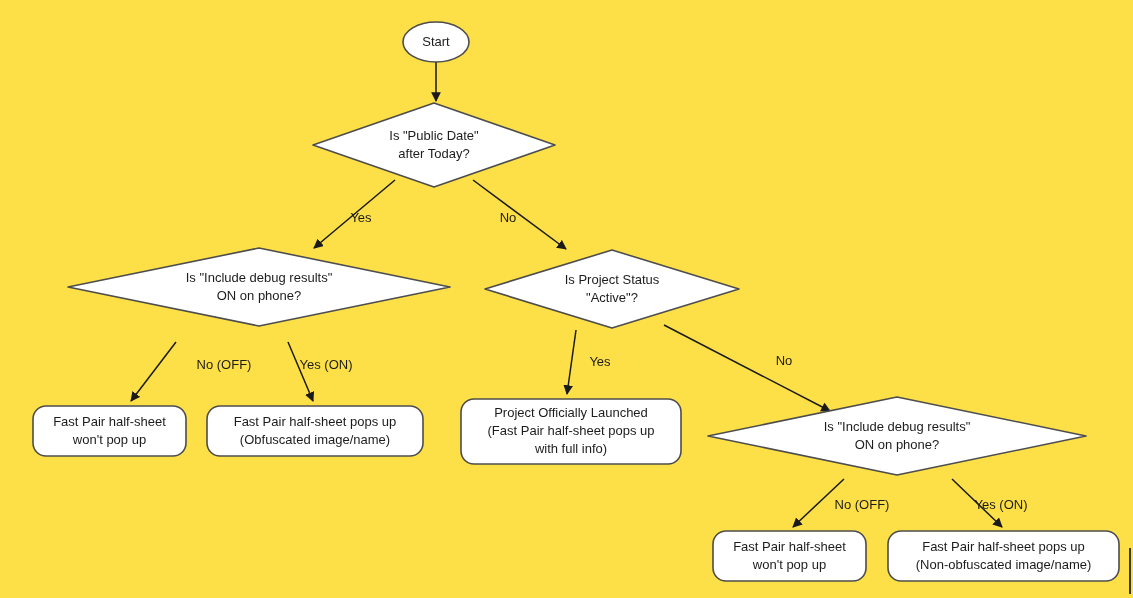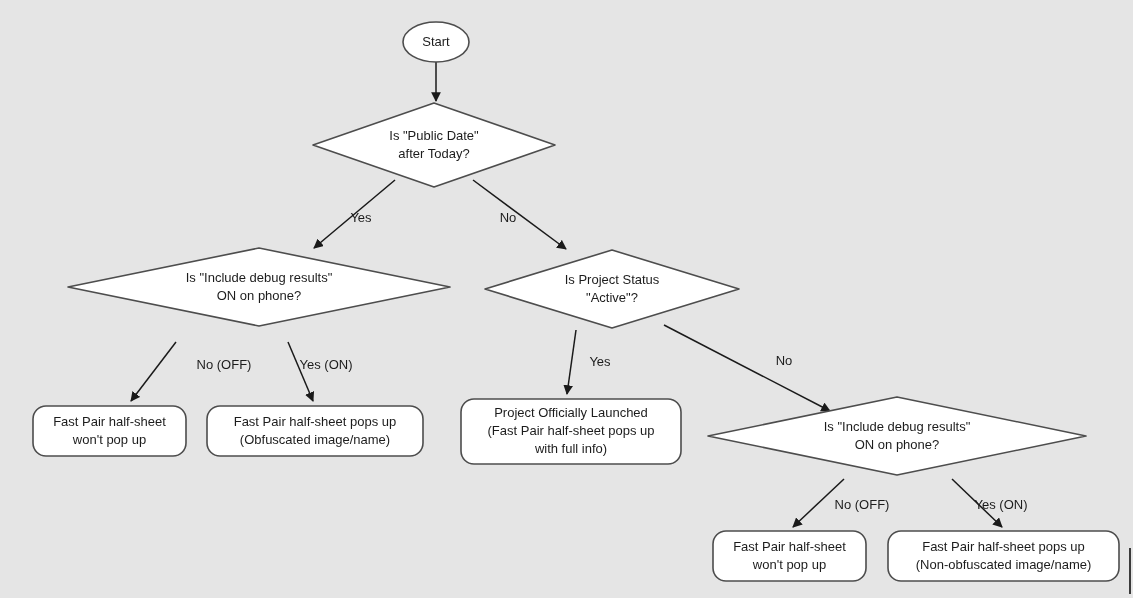--- a/index.html
+++ b/index.html
@@ -11,21 +11,21 @@
   body {
     font-family: "Liberation Sans", sans-serif;
     width: 1133px;
     height: 598px;
     overflow: hidden;
   }
   #flow-root {
     position: relative;
     width: 1133px;
     height: 598px;
-    background: #e5e5e5;
+    background: #fde047;
   }
   svg#flow-svg {
     position: absolute;
     top: 0;
     left: 0;
     width: 1133px;
     height: 598px;
     display: block;
   }
   .node-shape {

